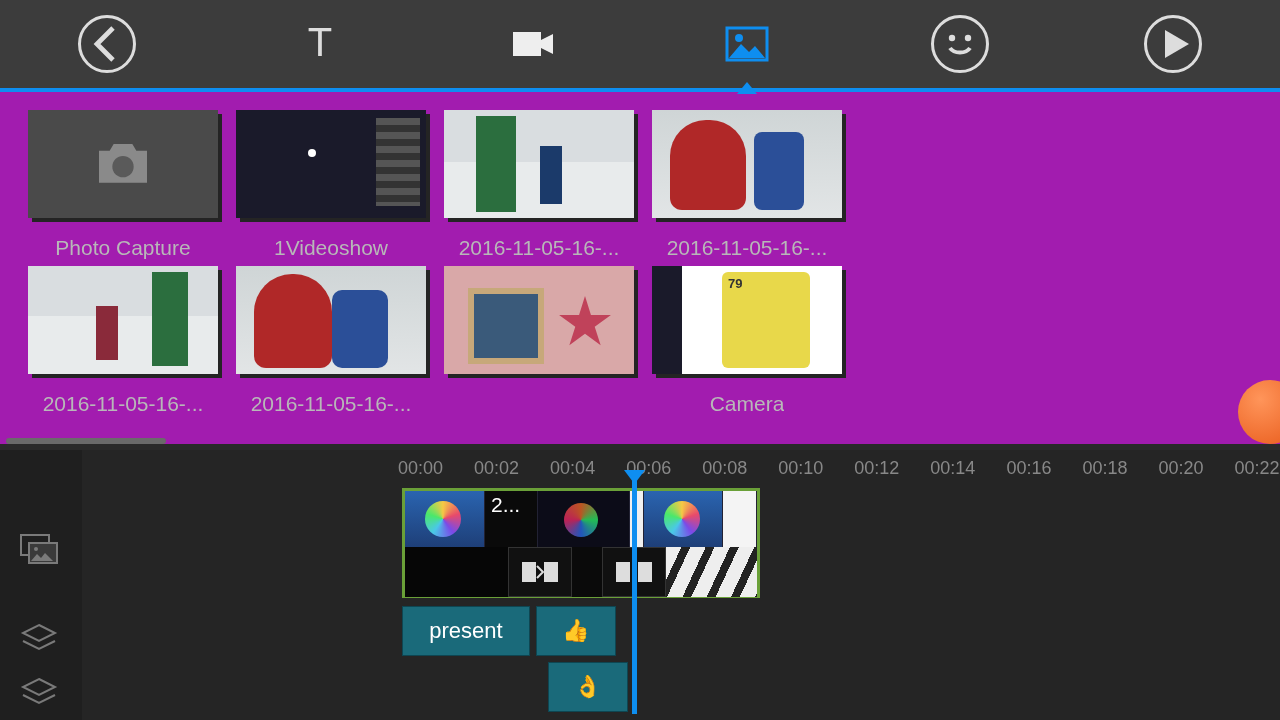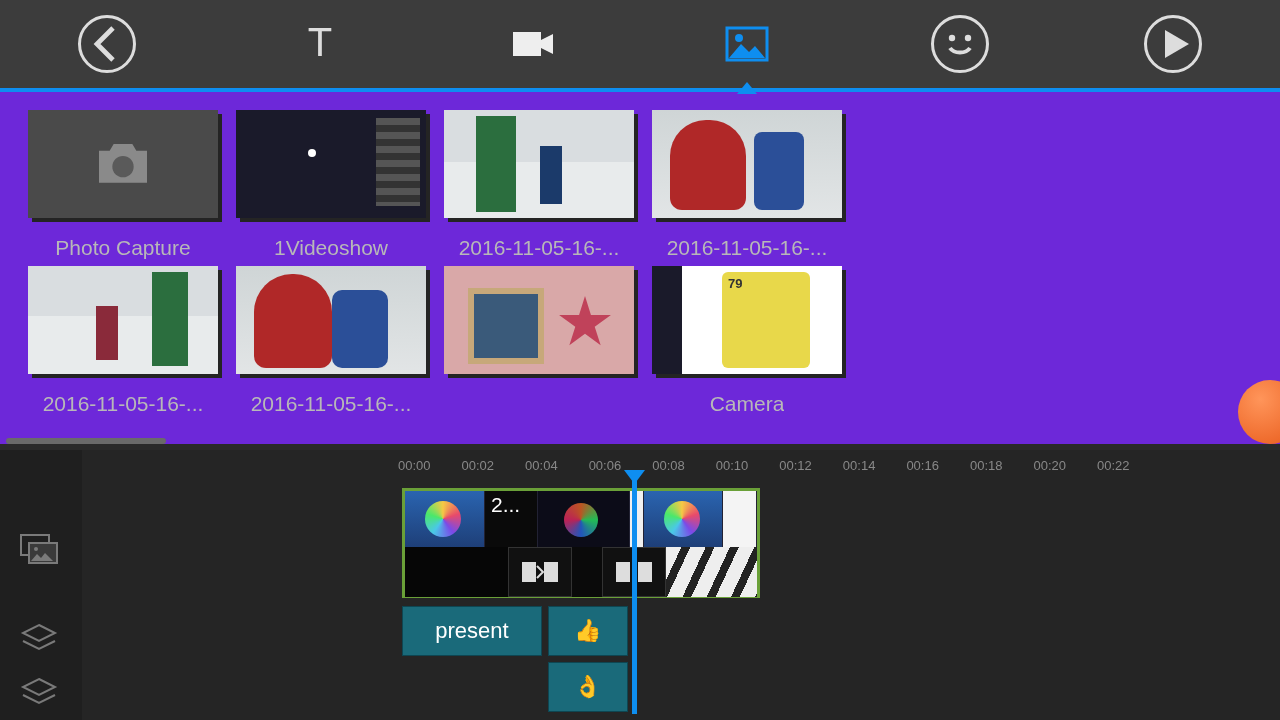--- a/index.html
+++ b/index.html
@@ -6,21 +6,21 @@
 body{background:#2a2a2a;width:1280px;height:720px;overflow:hidden;position:relative}
 
 
 .toolbar{height:92px;display:flex;align-items:center;justify-content:space-around;background:#3c3c3c;border-bottom:4px solid #0e8ef0}
 .tbtn{width:64px;height:64px;display:flex;align-items:center;justify-content:center;cursor:pointer;position:relative}
 .tbtn svg{width:48px;height:48px}
 .circle{border:3px solid #ddd;border-radius:50%;width:58px;height:58px;display:flex;align-items:center;justify-content:center}
 .tab-indicator{position:absolute;bottom:-18px;width:0;height:0;border-left:10px solid transparent;border-right:10px solid transparent;border-bottom:12px solid #0e8ef0}
 
 
-.gallery{height:352px;background:#6d28d9;padding:18px 6px 0 28px;overflow:hidden}
+.gallery{height:352px;background:#a21caf;padding:18px 6px 0 28px;overflow:hidden}
 .grow{display:flex;gap:18px;margin-bottom:6px}
 .gitem{display:flex;flex-direction:column;align-items:center;cursor:pointer}
 .thumb{width:190px;height:108px;background:#555;position:relative;box-shadow:4px 4px 0 #242424}
 .thumb.folder{background:#4a4a4a;display:flex;align-items:center;justify-content:center}
 .thumb svg{width:64px;height:64px}
 .glabel{color:#b8b8b8;font-size:21px;margin-top:18px;max-width:190px;white-space:nowrap;overflow:hidden;text-overflow:ellipsis}
 
 
 .th-dark{background:#1a1a2a}
 .th-dark::before{content:"";position:absolute;left:38%;top:36%;width:8px;height:8px;background:#fff;border-radius:50%}
@@ -45,21 +45,21 @@
 .th-craft::after{content:"";position:absolute;right:22px;top:30px;width:54px;height:54px;background:#c0425a;clip-path:polygon(50% 0,61% 35%,98% 35%,68% 57%,79% 91%,50% 70%,21% 91%,32% 57%,2% 35%,39% 35%)}
 .th-fifa{background:#fff;border-left:30px solid #1a1a2a}
 .th-fifa::before{content:"";position:absolute;left:40px;top:6px;width:88px;height:96px;background:#e8d84a;border-radius:6px}
 .th-fifa::after{content:"79";position:absolute;left:46px;top:10px;font-size:13px;font-weight:bold;color:#333}
 
 .scrollhint{position:absolute;left:6px;top:438px;width:160px;height:6px;background:#6a6a6a;border-radius:3px}
 
 
 .timeline{position:absolute;left:0;top:450px;right:0;bottom:0;background:#252525}
 .ruler{position:absolute;left:398px;top:8px;right:10px;height:24px;display:flex;gap:31px}
-.tick{color:#888;font-size:13px}
+.tick{color:#888;font-size:18px}
 .rail{position:absolute;left:0;top:0;width:82px;bottom:0;background:#1f1f1f}
 .railbtn{position:absolute;left:16px;width:46px;height:38px;display:flex;align-items:center;justify-content:center;cursor:pointer}
 .railbtn svg{width:40px;height:34px}
 
 .track1{position:absolute;left:402px;top:38px;width:358px;height:110px;border:3px solid #6aa038;background:#111;display:flex}
 .clip{position:relative;height:56px;border-right:1px solid #223}
 .clip.a{width:80px;background:linear-gradient(#2a64b0,#1e3f78)}
 .clip.a::before{content:"";position:absolute;left:20px;top:10px;width:36px;height:36px;border-radius:50%;background:conic-gradient(#f6c945,#e84a6a,#7a4ae8,#4ac8e8,#4ae86a,#f6c945)}
 .clip.b{width:54px;background:#0a0a0a}
 .clip.c{width:92px;background:#0c0c18}
@@ -72,21 +72,21 @@
 .cr2a{width:104px;background:#060606}
 .cr2b{width:64px;background:#111;display:flex;align-items:center;justify-content:center;border:1px solid #333}
 .cr2b svg{width:40px;height:32px}
 .cr2c{width:30px;background:#0a0a0a}
 .cr2d{width:64px;background:#111;display:flex;align-items:center;justify-content:center;border:1px solid #333}
 .cr2e{width:92px;background:repeating-linear-gradient(115deg,#eee 0 14px,#222 14px 22px)}
 .cliplbl{position:absolute;left:86px;top:2px;color:#fff;font-size:21px}
 
 .track2{position:absolute;left:402px;top:156px;display:flex;gap:6px}
 .pill{height:50px;background:#1a6a7a;border:1px solid #0e4652;display:flex;align-items:center;justify-content:center;color:#fff;font-size:22px}
-.pill.txt{width:140px;padding:4px 14px}
+.pill.txt{width:128px;padding:4px 14px}
 .pill.ico{width:80px}
 
 .track3{position:absolute;left:548px;top:212px}
 
 .playhead{position:absolute;left:632px;top:26px;width:5px;height:238px;background:#0e8ef0}
 .playhead::before{content:"";position:absolute;left:-8px;top:-6px;width:21px;height:14px;background:#0e8ef0;clip-path:polygon(0 0,100% 0,50% 100%)}
 
 .fab{position:absolute;right:-22px;top:380px;width:64px;height:64px;border-radius:50%;background:radial-gradient(circle at 35% 30%,#ff955a,#e85a1a)}
 </style>
 </head>

